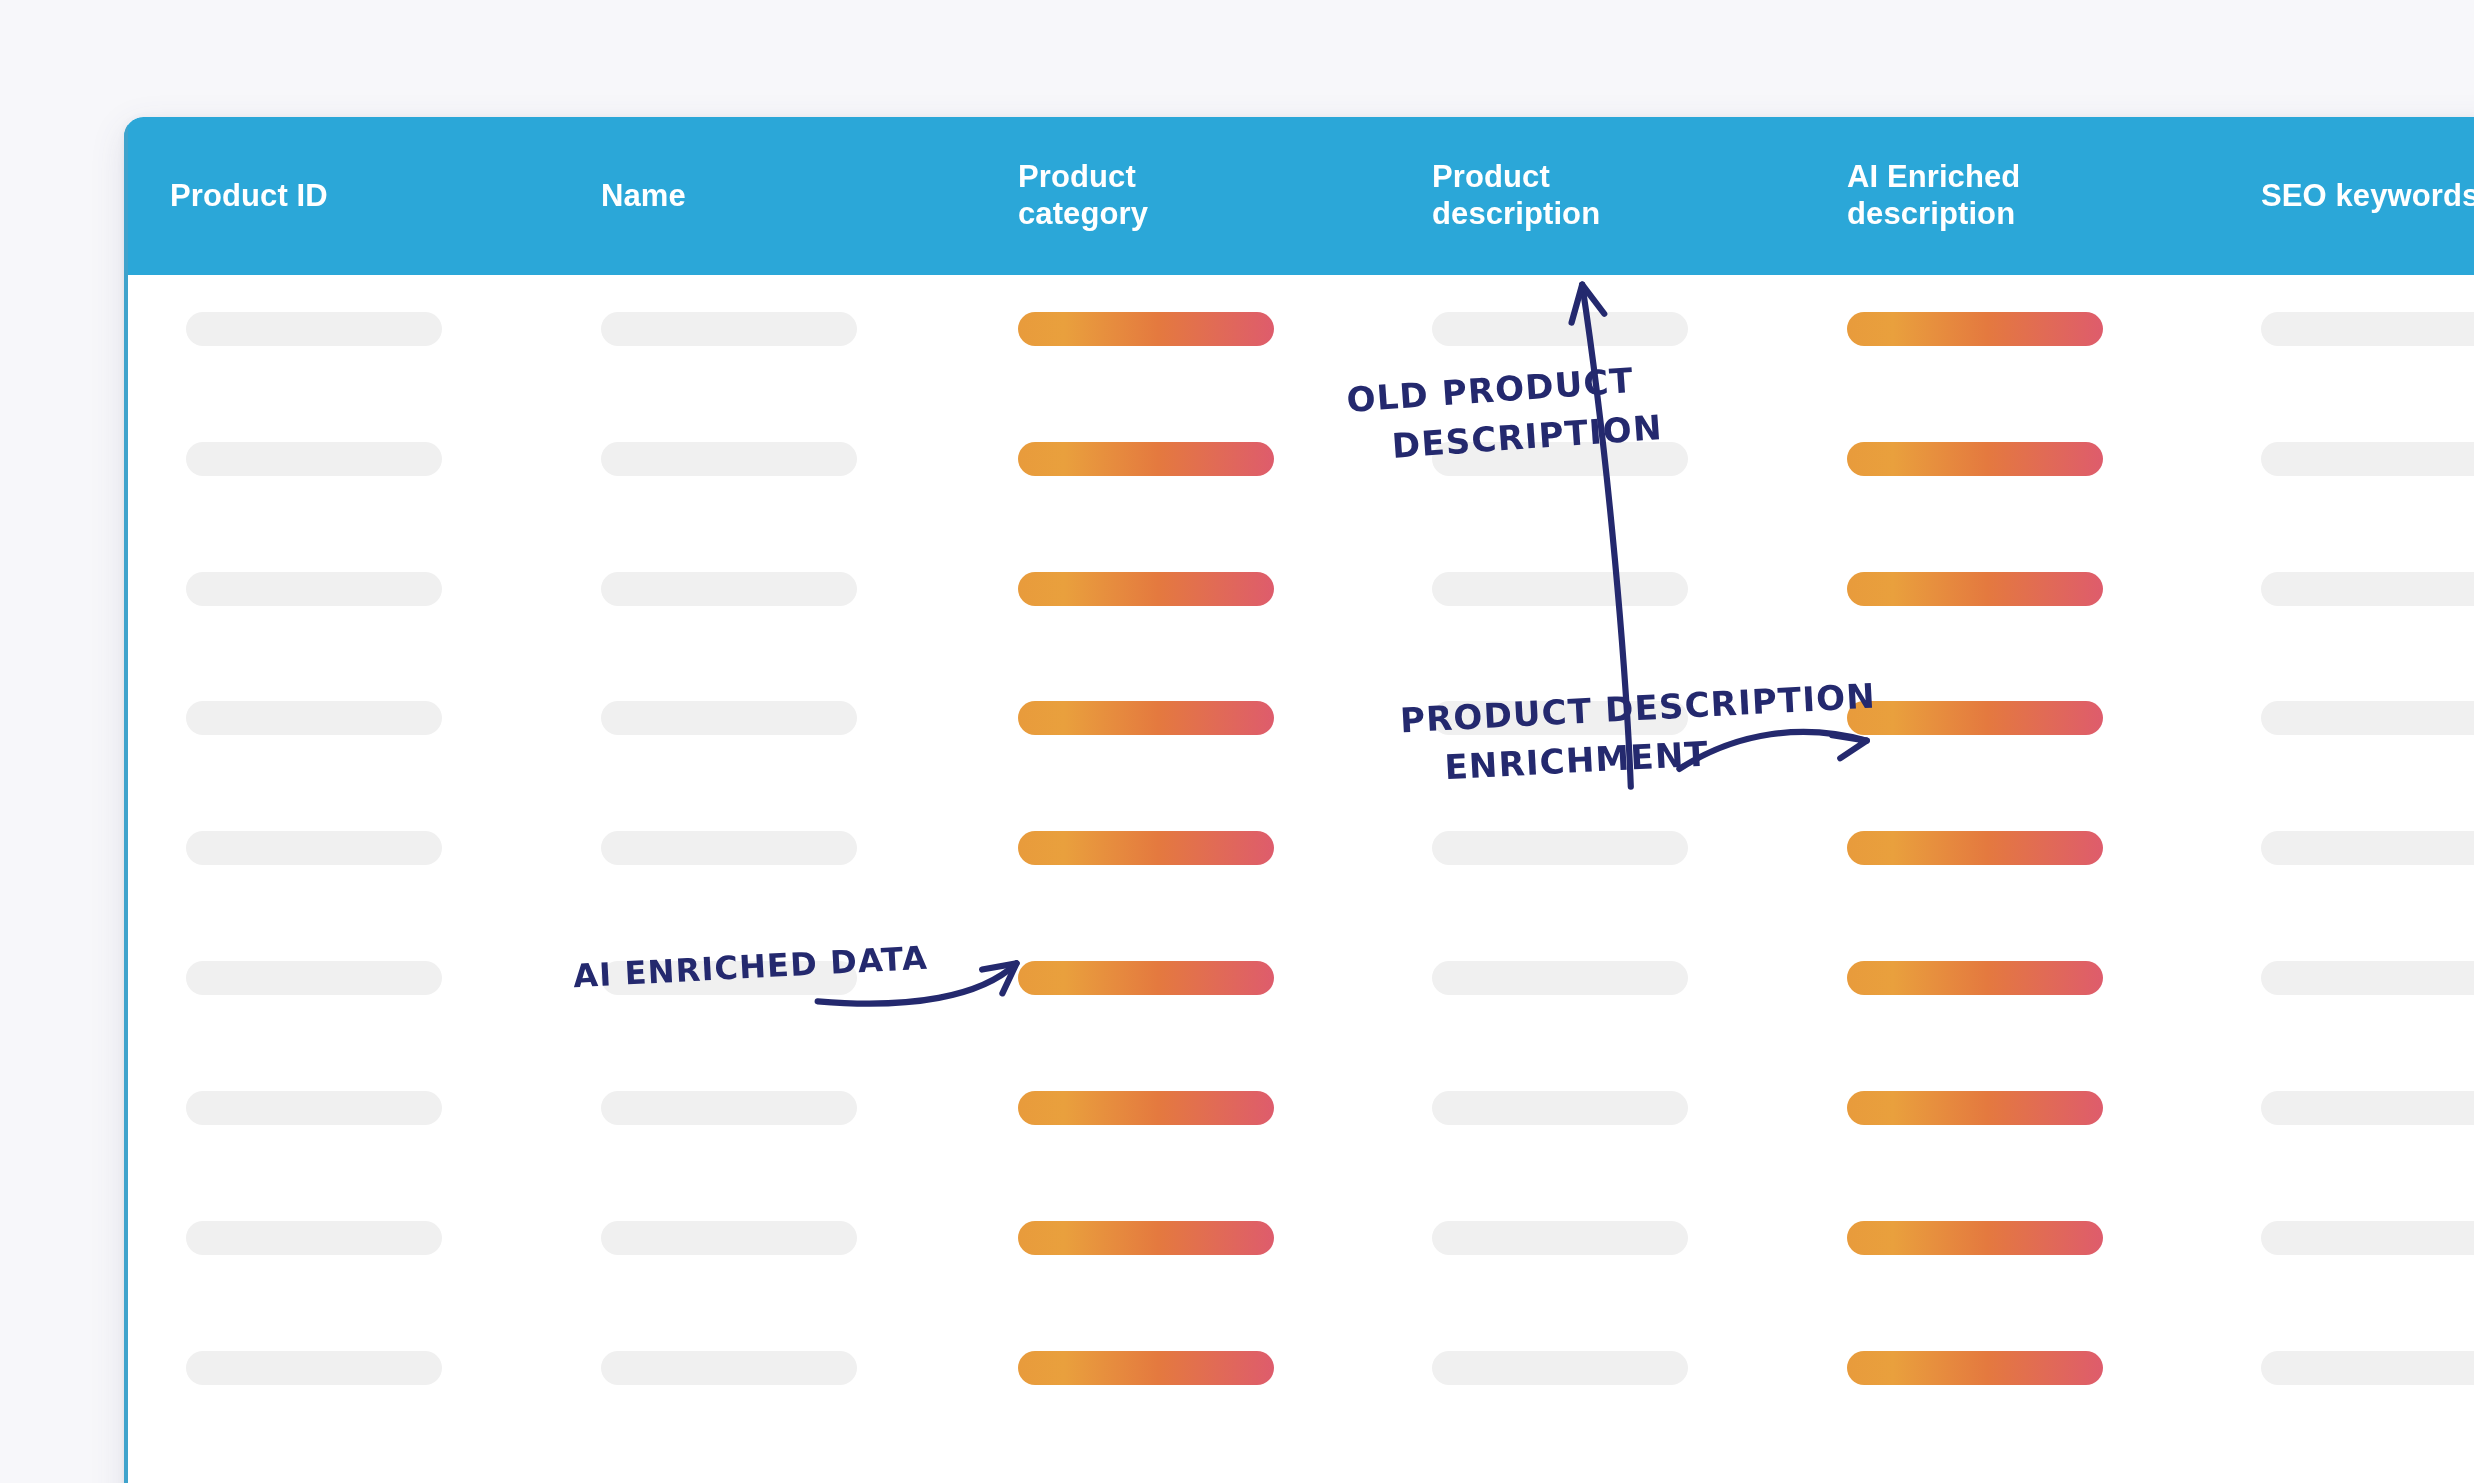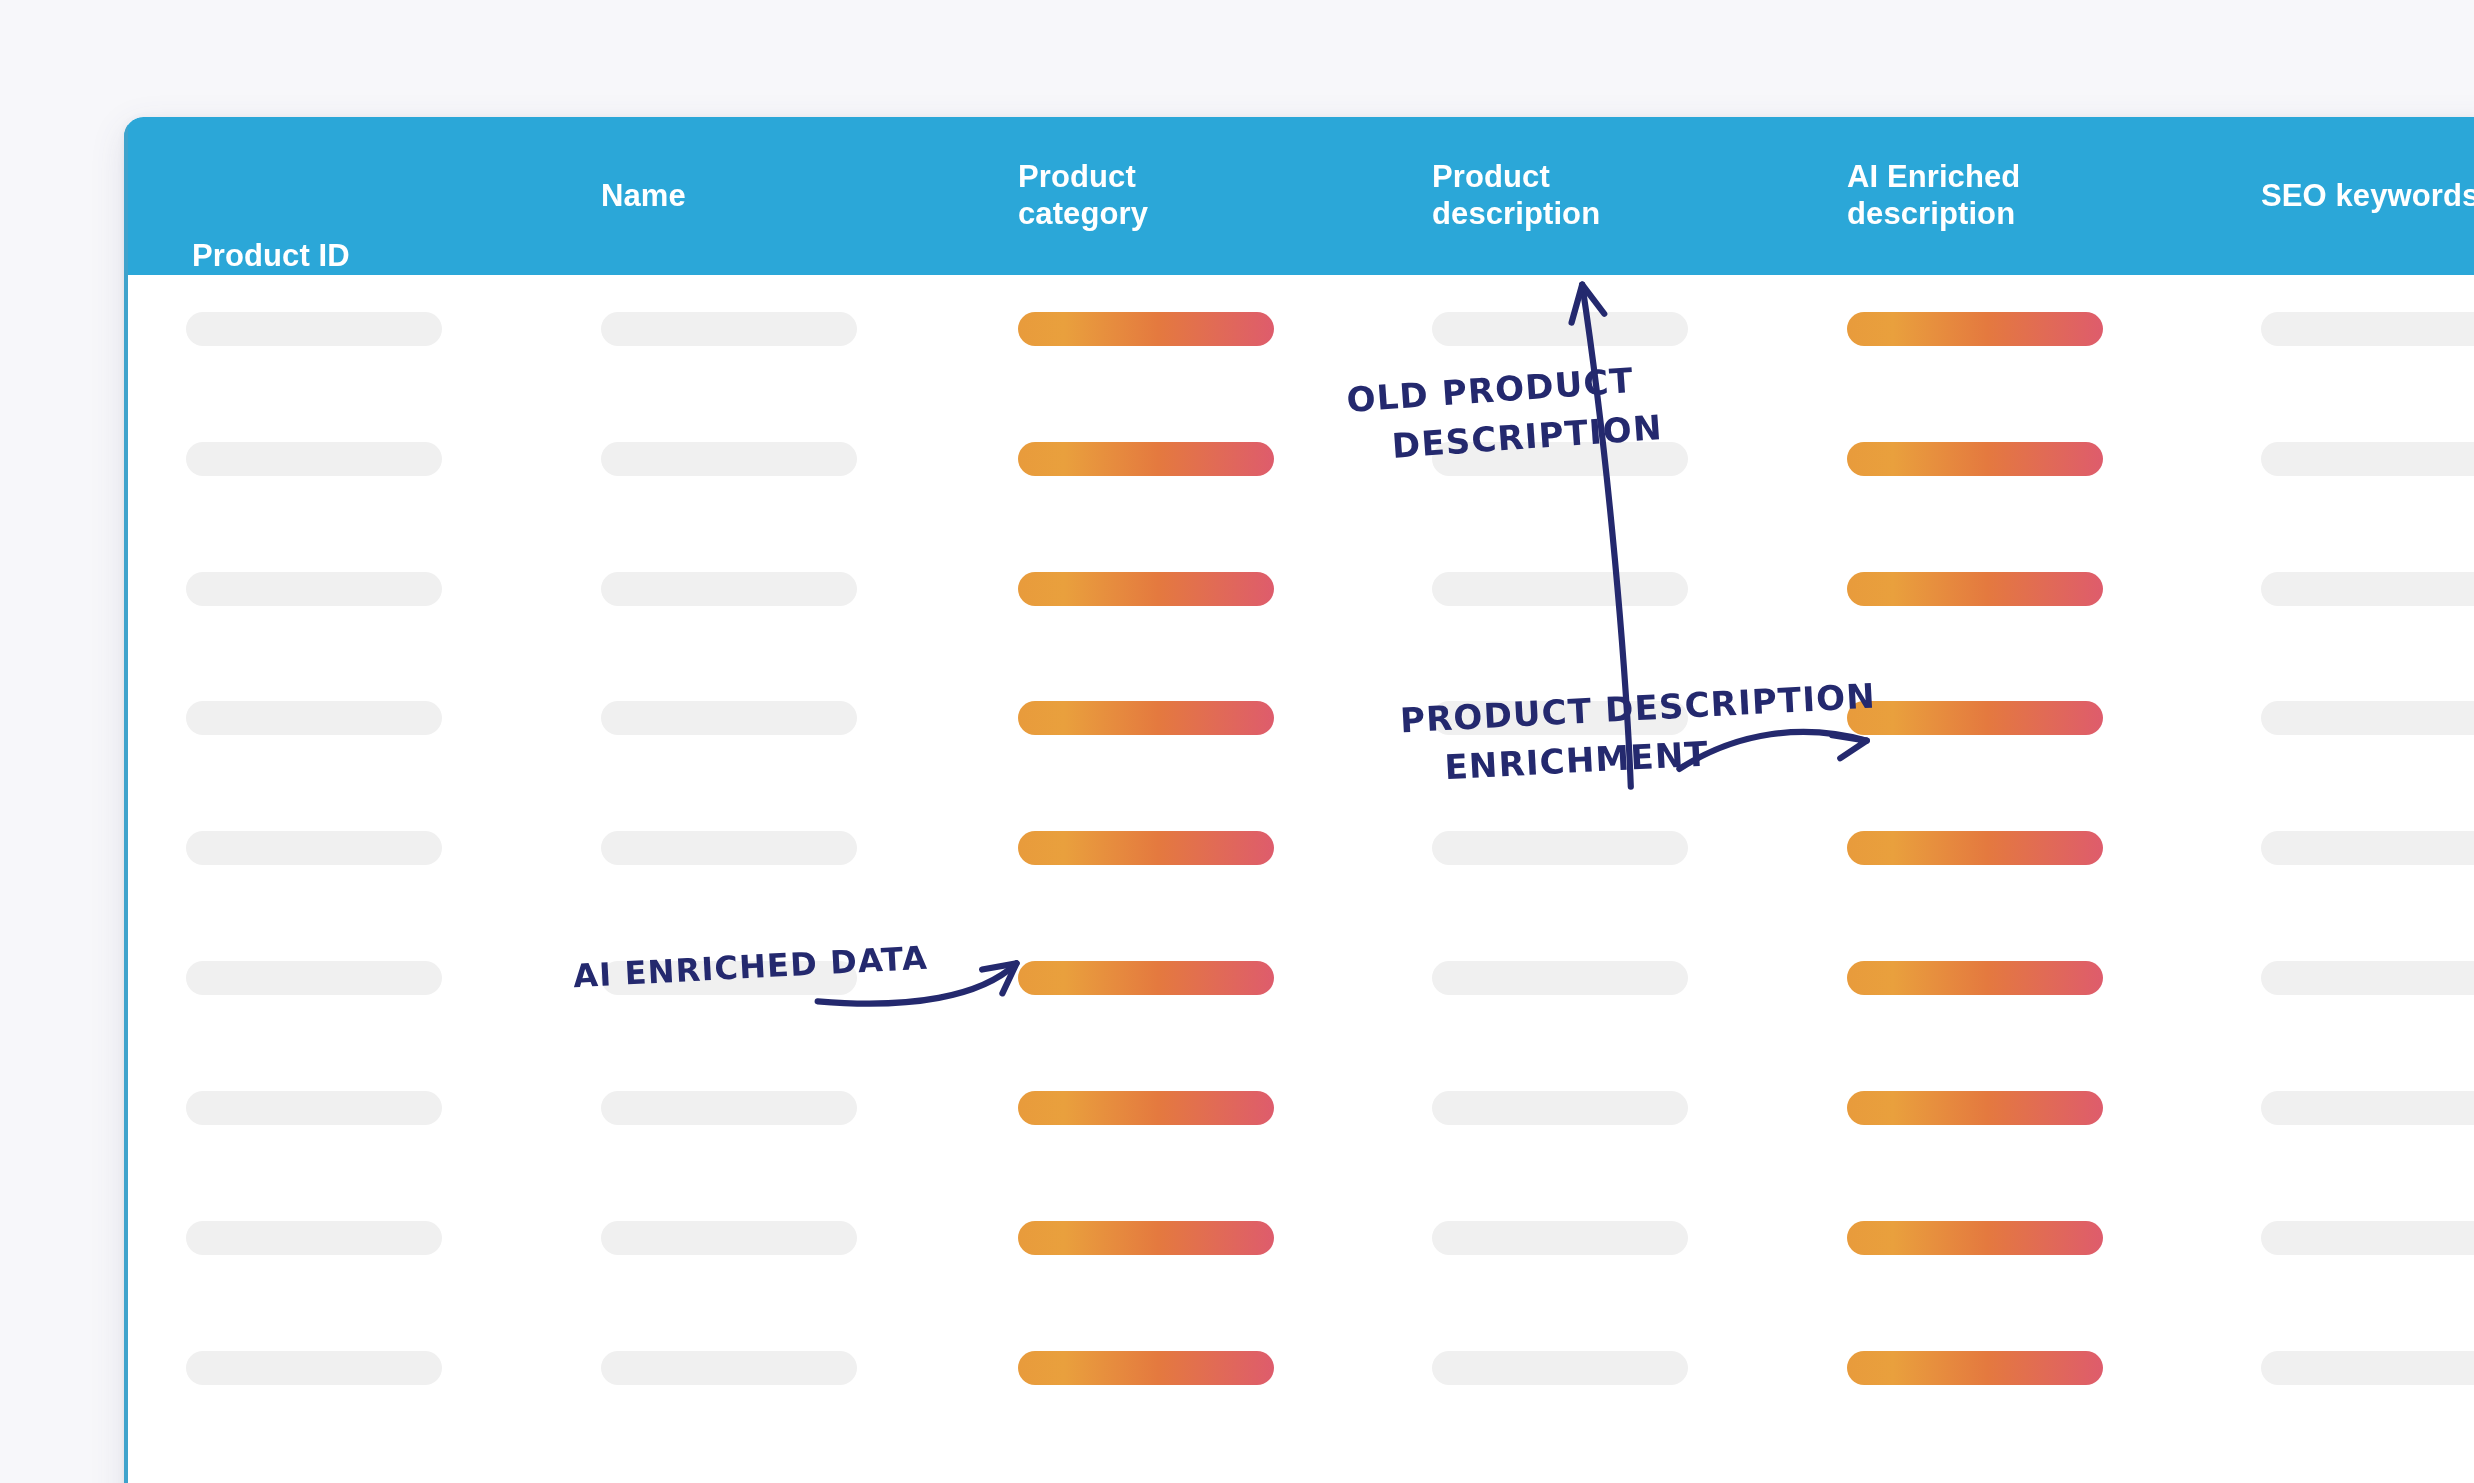--- a/index.html
+++ b/index.html
@@ -110,21 +110,21 @@
 </head>
 <body>
 
 <div id="stage">
 
   <div id="card">
 
     <div id="card-left-accent"></div>
 
     <div id="thead">
-        <div class="th" style="left: 68px; align-items: flex-end;">
+        <div class="th" style="left: 46px;">
           <div class="th-label">Product ID</div>
         </div>
         <div class="th" style="left: 477px;">
           <div class="th-label">Name</div>
         </div>
         <div class="th" style="left: 894px;">
           <div class="th-label">Product
 category</div>
         </div>
         <div class="th" style="left: 1308px;">

